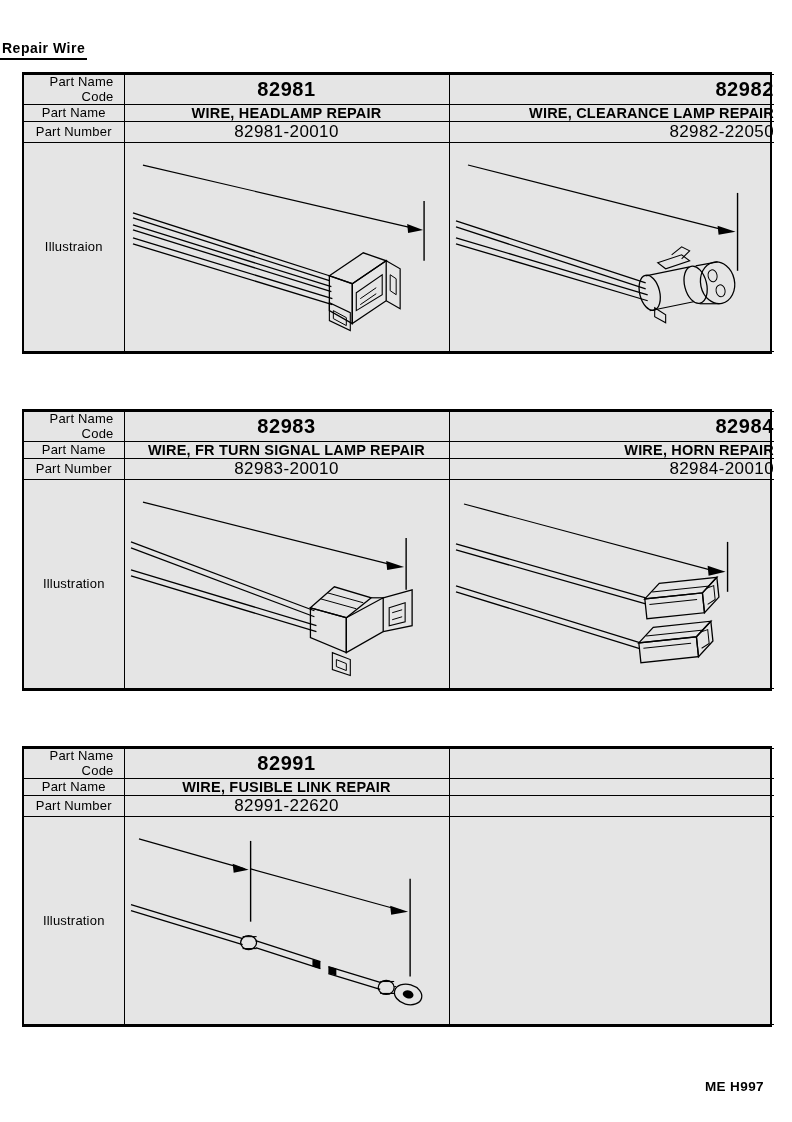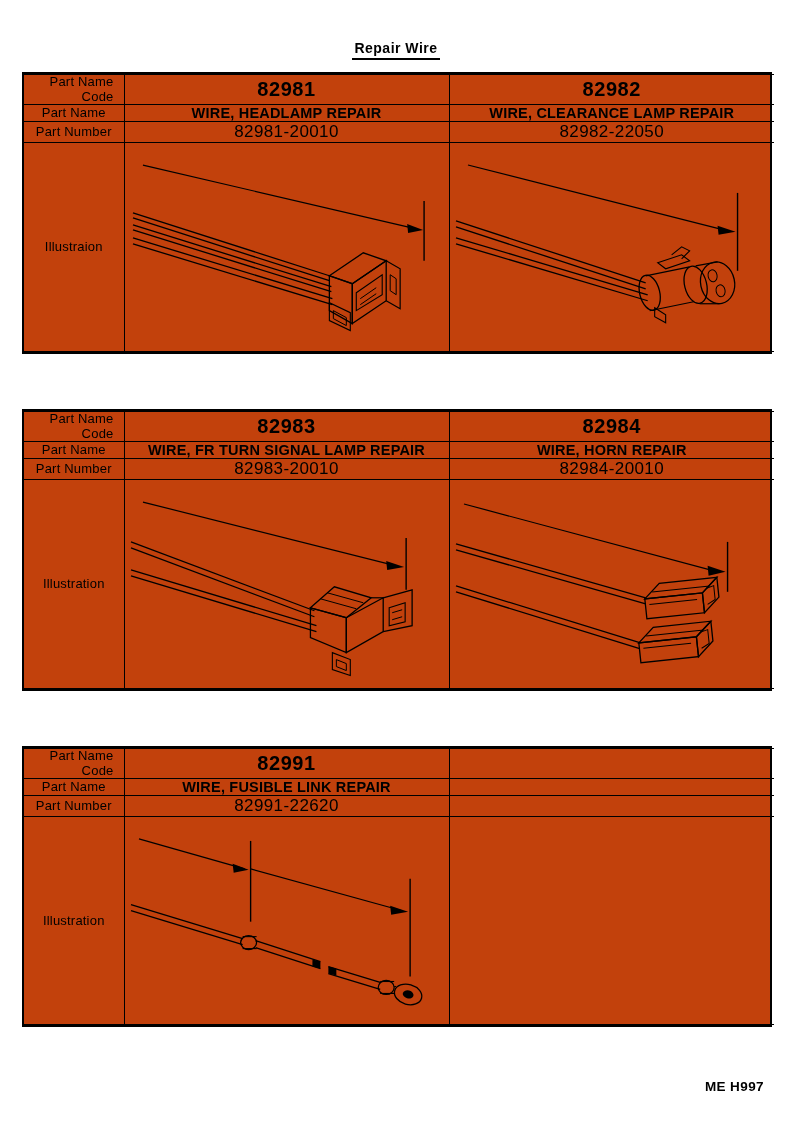--- a/index.html
+++ b/index.html
@@ -22,53 +22,52 @@
     width: 792px;
     height: 1122px;
   }
 
   
   .doc-title {
     position: absolute;
     left: 0;
     top: 40px;
     width: 792px;
-    text-align: center;
     font-size: 14px;
     font-weight: 600;
     letter-spacing: 0.5px;
   }
   .doc-title span {
     border-bottom: 2.5px solid #000;
     padding: 0 2px 2px 2px;
   }
 
   
   .part-table {
     position: absolute;
     left: 22px;
     width: 750px;
     border: 2.2px solid #000;
     border-collapse: collapse;
     box-sizing: border-box;
-    background: #c2410c;
+    background: #e5e5e5;
   }
   .part-table table {
     width: 100%;
     border-collapse: collapse;
     table-layout: fixed;
   }
   .part-table td {
     border: 1px solid #000;
     padding: 0;
     vertical-align: middle;
     box-sizing: border-box;
   }
   .part-table td.nb-left  { border-left: none; }
-  .part-table td.nb-right { border-right: none; }
+  .part-table td.nb-right { border-right: none; text-align: right; }
 
   col.c-label { width: 100px; }
   col.c-cell  { width: 325px; }
 
   .row-label {
     font-size: 13px;
     text-align: center;
     padding: 5px 3px;
     line-height: 1.12;
     letter-spacing: 0.2px;

